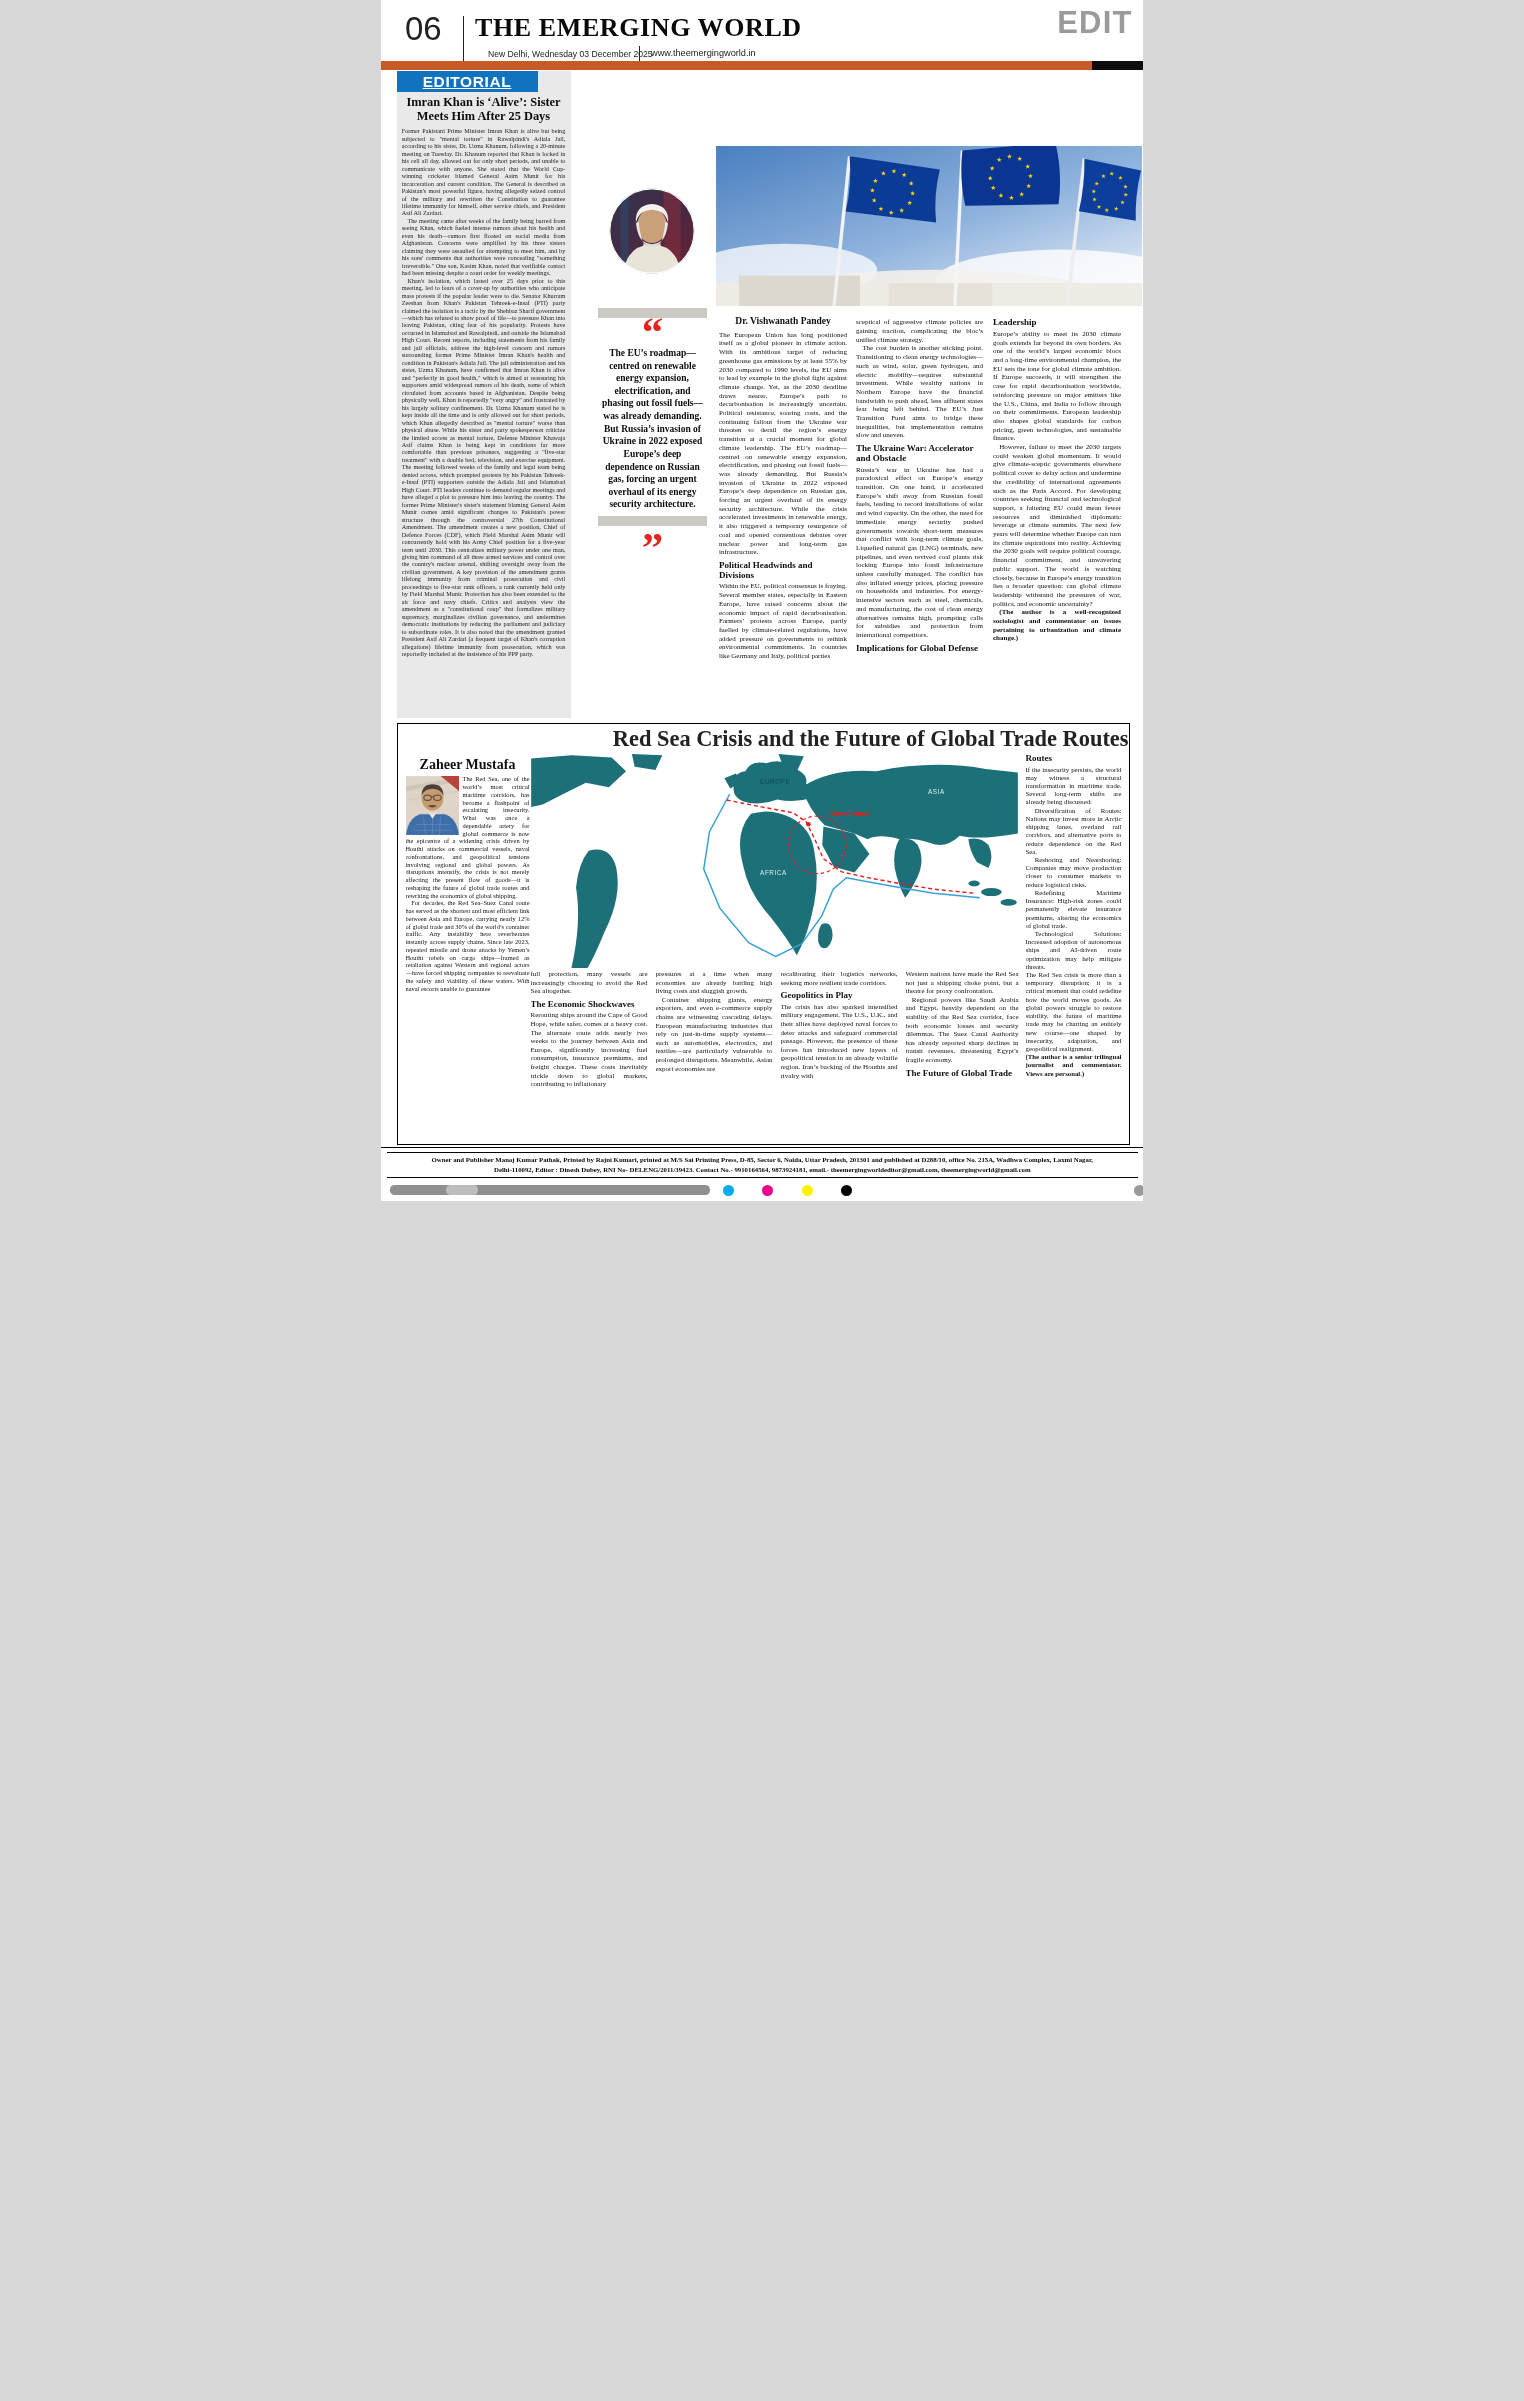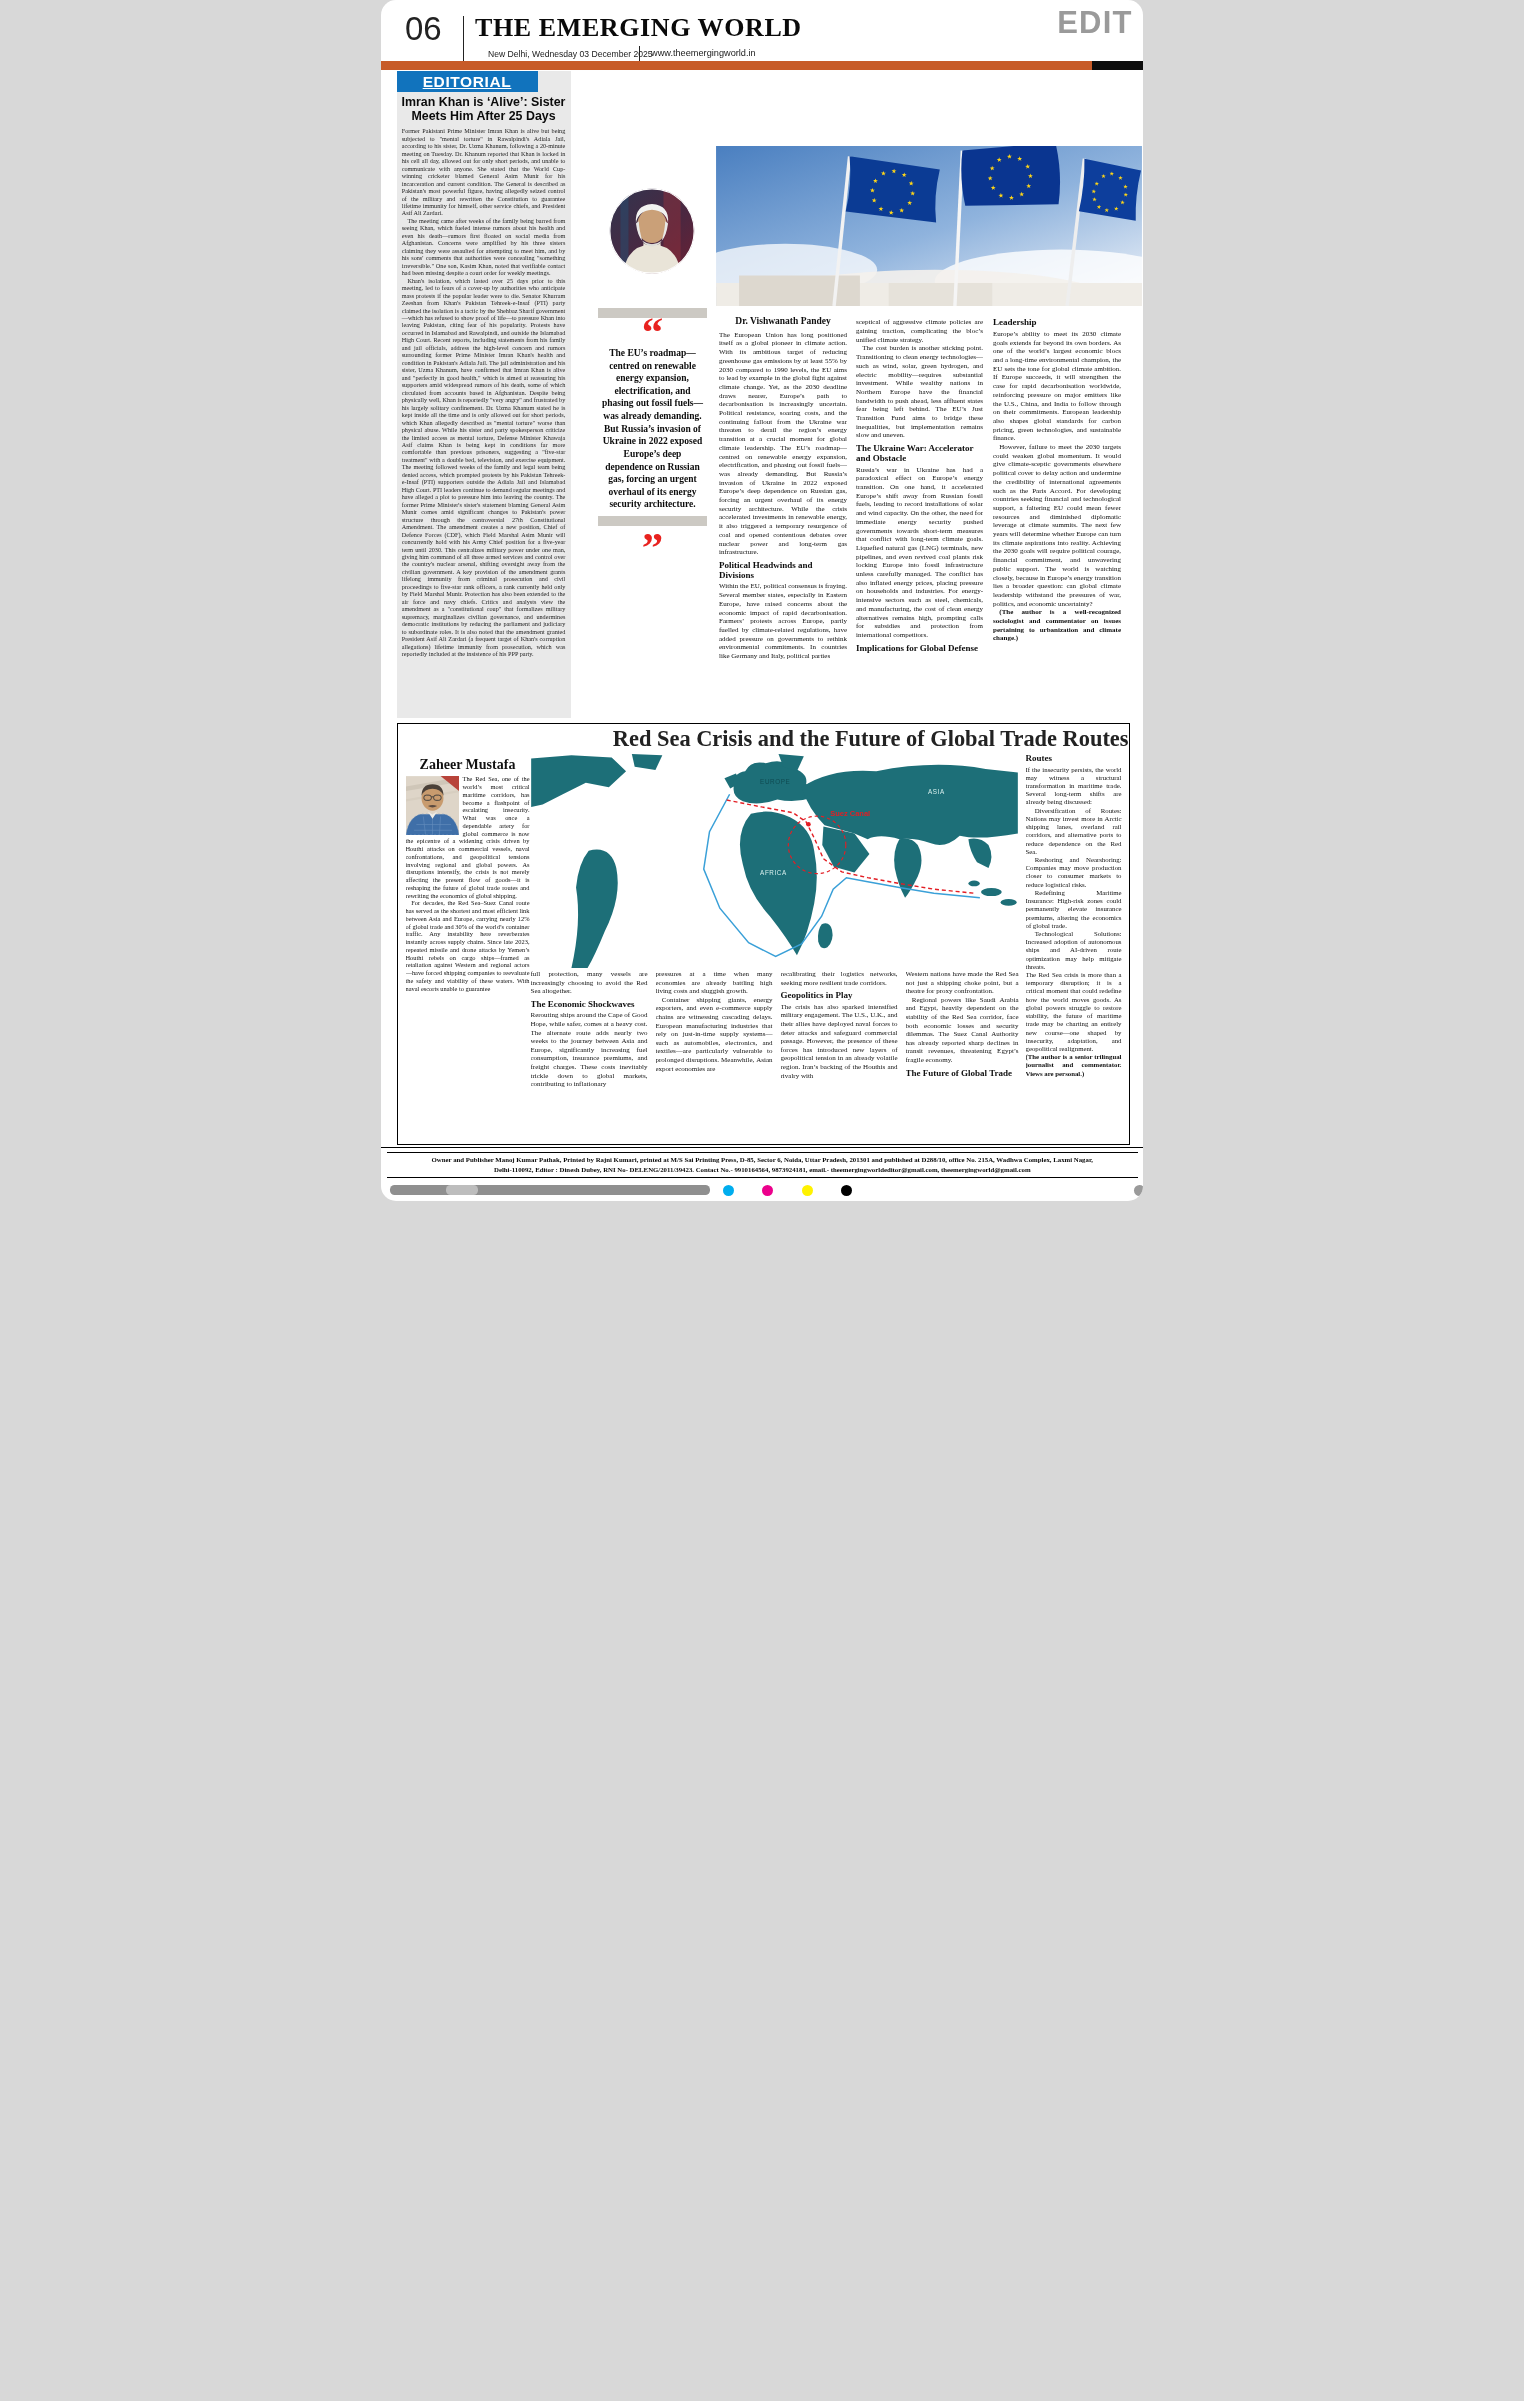--- a/index.html
+++ b/index.html
@@ -1,31 +1,31 @@
 <!DOCTYPE html>
 <html style="font-size:9.2px"><head>
 <meta charset="utf-8">
 <style>
   html,body{margin:0;padding:0;background:#d8d8d8;}
   #page{position:relative;width:762px;height:1201px;background:#ffffff;margin:0 auto;
-        font-family:"Liberation Serif",serif;color:#111;overflow:hidden;border-radius:15px;}
+        font-family:"Liberation Serif",serif;color:#111;overflow:hidden;}
   .abs{position:absolute;}
   
   .pagenum{font-family:"Liberation Sans",sans-serif;font-size:33px;color:#222;font-weight:400;}
   .masthead{font-family:"Liberation Serif",serif;font-weight:700;font-size:26px;letter-spacing:0.6px;color:#0a0a0a;white-space:nowrap;}
   .dateline{font-family:"Liberation Sans",sans-serif;font-size:8.6px;color:#1a1a1a;white-space:nowrap;}
   .edit-label{font-family:"Liberation Sans",sans-serif;font-weight:700;font-size:31px;color:#9a9a9a;letter-spacing:1.2px;text-align:right;}
   .vrule{border-left:1.2px solid #222;}
   .orange-bar{background:#c75b28;}
   .black-bar{background:#0d0d0d;}
   
   .edt-col{background:#e9e9e9;padding:0;}
   .edt-banner{background:#1173bd;color:#fff;font-family:"Liberation Sans",sans-serif;
               font-weight:700;font-size:15.5px;text-align:center;letter-spacing:0.6px;line-height:21px;height:21px;}
-  .edt-head{font-family:Liberation Sans, sans-serif;font-weight:700;font-size:12.4px;line-height:1.12;
+  .edt-head{font-family:Liberation Serif, serif;font-weight:700;font-size:12.4px;line-height:1.12;
             text-align:center;margin:4px 3.5px 3.5px 3.5px;color:#0b0b0b;}
   .edt-body{font-size:6.2px;line-height:1.205;text-align:justify;padding:0 5.2px;color:#1c1c1c;}
   .edt-body p{margin:0;}
   .edt-body p + p{text-indent:5.8px;}
   
   .main-head{font-family:"Liberation Serif",serif;font-weight:700;font-size:27px;line-height:1.13;
              text-align:center;color:#0a0a0a;}
   .byline{font-weight:700;font-size:9.5px;text-align:center;margin:0 0 2.9px 0;}
   .ncol{font-size:7px;line-height:1.245;text-align:justify;color:#0e0e0e;overflow:hidden;}
   .ncol p{margin:0;}

